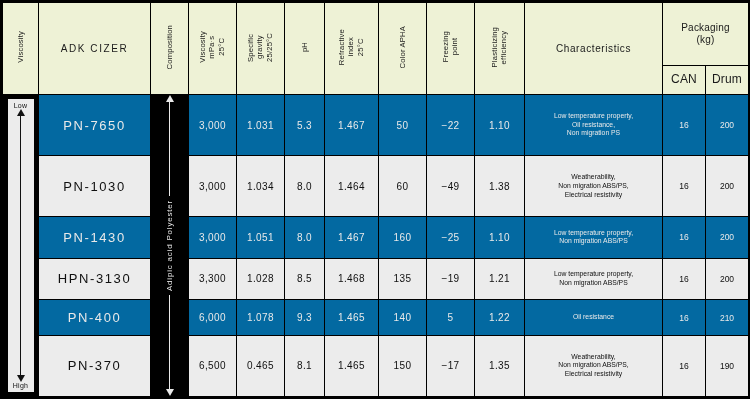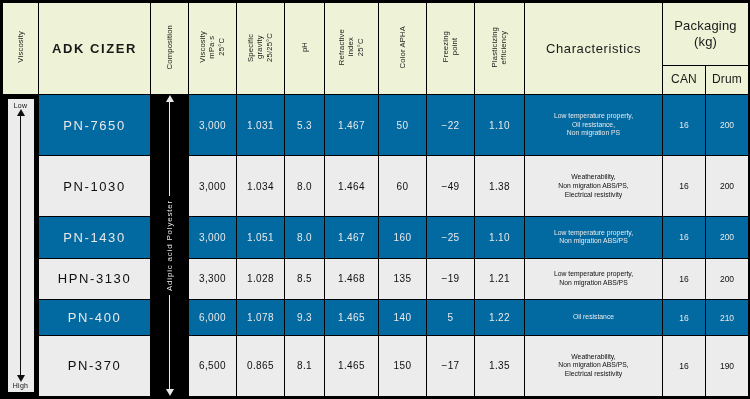--- a/index.html
+++ b/index.html
@@ -22,22 +22,22 @@
   
   .hd{
     background:#eef2d6;color:#1a1a1a;
     font-size:8px;line-height:1.12;letter-spacing:.2px;
   }
   .hd .vtxt{
     writing-mode:vertical-rl;text-orientation:mixed;transform:rotate(180deg);
     display:inline-block;white-space:pre-line;text-align:center;
     max-height:84px;font-size:7.6px;line-height:1.25;
   }
-  .hd .htxt{display:block;white-space:pre-line;font-size:13px;line-height:1.2;}
-  .hd-brand{font-size:10.5px;letter-spacing:1.6px;font-weight:bold;}
+  .hd .htxt{display:block;white-space:pre-line;font-size:10px;line-height:1.2;}
+  .hd-brand{font-size:10.5px;letter-spacing:1.6px;}
   .hd-char{font-size:10px;letter-spacing:.6px;}
   .hd-pack{font-size:9px;line-height:1.2;}
   .hd-sub{font-size:12px;}
   
   tr.dark td{background:#0369a1;color:#e9e9e9;}
   tr.light td{background:#ececec;color:#101010;}
   td.num{font-size:10px;letter-spacing:.4px;}
   td.grade{
     font-size:13px;letter-spacing:1.6px;text-align:center;
   }
@@ -240,21 +240,21 @@
       <td class="num">5</td>
       <td class="num">1.22</td>
       <td class="charcell">Oil resistance</td>
       <td class="pk">16</td>
       <td class="pk">210</td>
     </tr>
 
     <tr class="light">
       <td class="grade">PN-370</td>
       <td class="num">6,500</td>
-      <td class="num">0.865</td>
+      <td class="num">0.465</td>
       <td class="num">8.1</td>
       <td class="num">1.465</td>
       <td class="num">150</td>
       <td class="num">−17</td>
       <td class="num">1.35</td>
       <td class="charcell">Weatherability,
 Non migration ABS/PS,
 Electrical resistivity</td>
       <td class="pk">16</td>
       <td class="pk">190</td>

